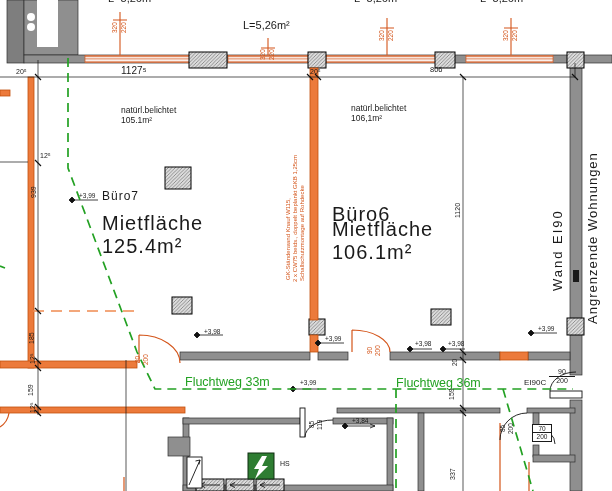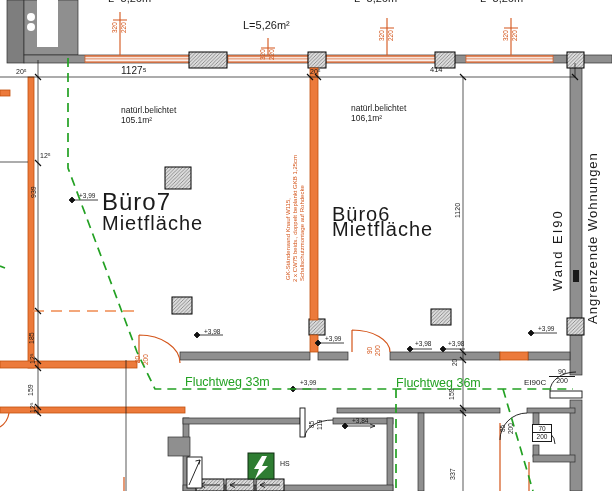--- a/index.html
+++ b/index.html
@@ -174,24 +174,26 @@
 <div class="t rot org" style="left:379px;top:41px;font-size:6.5px">320</div>
 <div class="t rot org" style="left:388px;top:41px;font-size:6.5px">220</div>
 <div class="t rot org" style="left:503px;top:41px;font-size:6.5px">320</div>
 <div class="t rot org" style="left:512px;top:41px;font-size:6.5px">220</div>
 
 <div class="t" style="left:121px;top:106px;font-size:8.5px">natürl.belichtet</div>
 <div class="t" style="left:121px;top:116px;font-size:8.5px">105.1m²</div>
 <div class="t" style="left:351px;top:104px;font-size:8.5px">natürl.belichtet</div>
 <div class="t" style="left:351px;top:114px;font-size:8.5px">106,1m²</div>
 
-<div class="t" style="left:102px;top:190px;font-size:24px;letter-spacing:1px">Büro7</div>
+<div class="t" style="left:102px;top:190px;font-size:12px;letter-spacing:1px">Büro7</div>
 <div class="t" style="left:102px;top:213px;font-size:20px;letter-spacing:1px">Mietfläche</div>
+<div class="t" style="left:102px;top:236px;font-size:20px;letter-spacing:1px">125.4m²</div>
 <div class="t" style="left:332px;top:204px;font-size:20px;letter-spacing:1px">Büro6</div>
 <div class="t" style="left:332px;top:219px;font-size:20px;letter-spacing:1px">Mietfläche</div>
+<div class="t" style="left:332px;top:242px;font-size:20px;letter-spacing:1px">106.1m²</div>
 
 <div class="t rot org" style="left:285px;top:280px;font-size:6px">GK-Ständerwand Knauf W115,</div>
 <div class="t rot org" style="left:292px;top:282px;font-size:6px">2 x CW75 beids., doppelt beplankt GKB 1,25cm</div>
 <div class="t rot org" style="left:299px;top:281px;font-size:6px">Schallschutzmontage auf Rohdecke</div>
 
 <div class="t rot" style="left:551px;top:291px;font-size:13px;letter-spacing:2px">Wand EI90</div>
 <div class="t rot" style="left:586px;top:324px;font-size:13px;letter-spacing:1px">Angrenzende Wohnungen</div>
 
 <div class="t grn" style="left:185px;top:376px;font-size:12.5px">Fluchtweg 33m</div>
 <div class="t grn" style="left:396px;top:377px;font-size:12.5px">Fluchtweg 36m</div>
@@ -201,21 +203,21 @@
 <div class="t" style="left:325px;top:336px;font-size:6.5px">+3,99</div>
 <div class="t" style="left:415px;top:341px;font-size:6.5px">+3,98</div>
 <div class="t" style="left:448px;top:341px;font-size:6.5px">+3,98</div>
 <div class="t" style="left:538px;top:326px;font-size:6.5px">+3,99</div>
 <div class="t" style="left:300px;top:380px;font-size:6.5px">+3,99</div>
 <div class="t" style="left:352px;top:418px;font-size:6.5px">+3,84</div>
 
 <div class="t" style="left:16px;top:68px;font-size:7px">20⁵</div>
 <div class="t" style="left:121px;top:66px;font-size:10px">1127⁵</div>
 <div class="t" style="left:310px;top:68px;font-size:7px">20⁵</div>
-<div class="t" style="left:430px;top:66px;font-size:7.5px">414</div>
+<div class="t" style="left:430px;top:66px;font-size:7.5px">806</div>
 
 <div class="t" style="left:40px;top:152px;font-size:7px">12⁵</div>
 <div class="t rot" style="left:30px;top:198px;font-size:7px">939</div>
 <div class="t rot" style="left:28px;top:344px;font-size:7px">185</div>
 <div class="t rot" style="left:29px;top:364px;font-size:7px">12⁵</div>
 <div class="t rot" style="left:27px;top:396px;font-size:7px">159</div>
 <div class="t rot" style="left:29px;top:413px;font-size:7px">12⁵</div>
 
 <div class="t rot" style="left:454px;top:218px;font-size:7px">1120</div>
 <div class="t rot" style="left:452px;top:366px;font-size:6.5px">20</div>

